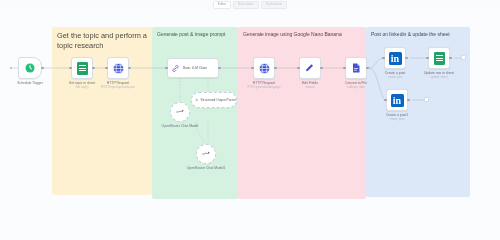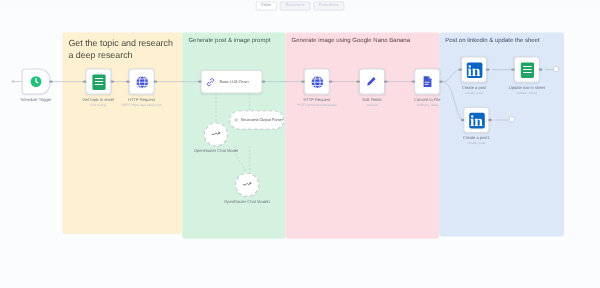--- a/index.html
+++ b/index.html
@@ -92,39 +92,39 @@
 
   
   .gi { display: block; }
   .ico-sheets { width: 11px; height: 13px; background: #21a366; border-radius: 1.2px; position: relative; }
   .ico-sheets:after {
     content: ""; position: absolute; left: 2px; top: 3px; right: 2px; bottom: 2.5px;
     background: repeating-linear-gradient(#fff 0 1px, #21a366 1px 2.6px);
   }
   .ico-linkedin {
     width: 13px; height: 13px; background: #0a66c2; border-radius: 1.6px;
-    color: #fff; font-size: 13px; font-weight: bold; line-height: 13px; text-align: center;
+    color: #fff; font-size: 10px; font-weight: bold; line-height: 13px; text-align: center;
     font-family: "Liberation Serif", serif;
   }
 </style>
 </head>
 <body>
 
 <div id="app">
 
   <div id="topbar">
     <div class="tab active">Editor</div>
     <div class="tab">Executions</div>
     <div class="tab">Evaluations</div>
   </div>
 
   <div id="canvas">
 
     <div class="region" id="region-yellow">
-      <div class="region-title big">Get the topic and research a deep research</div>
+      <div class="region-title big">Get the topic and perform a topic research</div>
     </div>
     <div class="region" id="region-green">
       <div class="region-title">Generate post &amp; image prompt</div>
     </div>
     <div class="region" id="region-pink">
       <div class="region-title">Generate image using Google Nano Banana</div>
     </div>
     <div class="region" id="region-blue">
       <div class="region-title">Post on linkedin &amp; update the sheet</div>
     </div>

